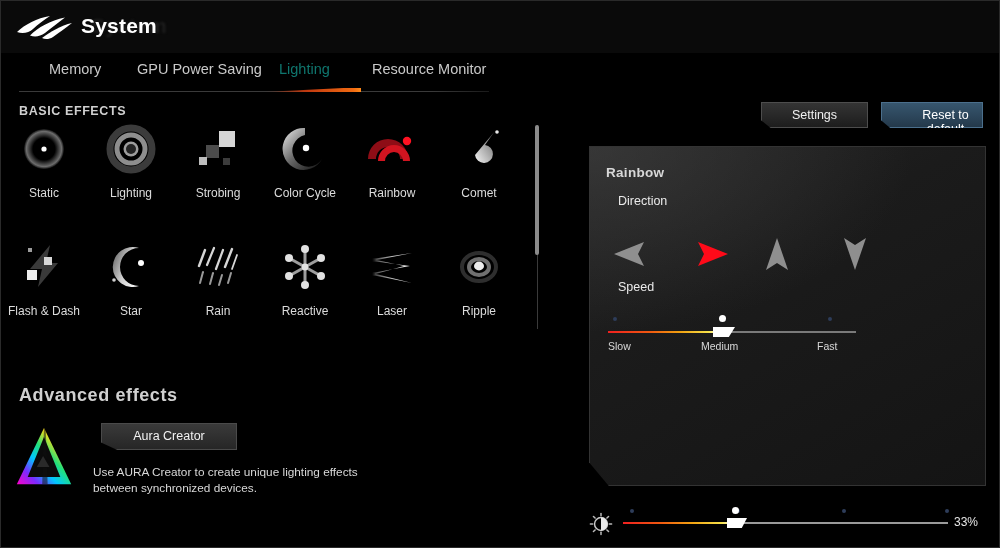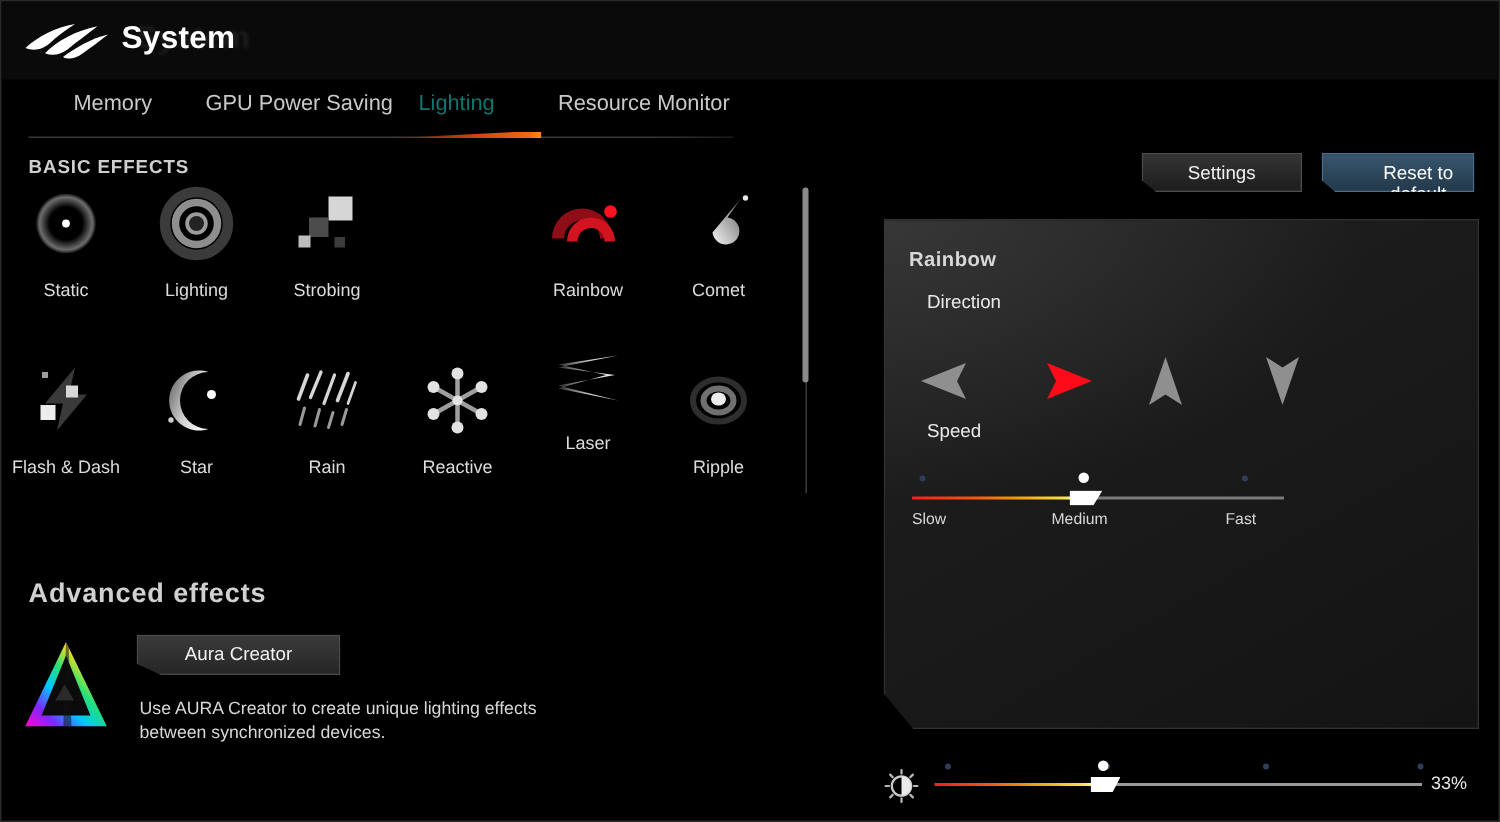--- a/index.html
+++ b/index.html
@@ -80,21 +80,21 @@
     background: #3a3a3a;
   }
   #fx-scroll-thumb {
     position: absolute; left: 534px; top: 124px; width: 4px; height: 130px;
     background: #8b8b8b; border-radius: 2px; cursor: pointer;
   }
 
   
   #aura-logo { position: absolute; left: 14px; top: 425px; width: 58px; height: 62px; }
   #aura-btn {
-    position: absolute; left: 90px; top: 422px; width: 136px; height: 27px;
+    position: absolute; left: 100px; top: 422px; width: 136px; height: 27px;
     background: linear-gradient(to bottom,#3a3a3a,#262626);
     border: 1px solid #4a4a4a;
     clip-path: polygon(0 0, 100% 0, 100% 100%, 12% 100%, 0 72%);
     cursor: pointer;
   }
   #aura-btn span {
     position: absolute; left: 0; right: 0; top: 5px; text-align: center;
     font-size: 12.5px; color: #f2f2f2;
   }
   #aura-desc {
@@ -272,20 +272,36 @@
         <svg viewBox="0 0 56 56" width="56" height="56">
           <rect x="29" y="10" width="16" height="16" fill="#d6d6d6"></rect>
           <rect x="16" y="24" width="13" height="13" fill="#4c4c4c"></rect>
           <rect x="9" y="36" width="8" height="8" fill="#bdbdbd"></rect>
           <rect x="33" y="37" width="7" height="7" fill="#3c3c3c"></rect>
         </svg>
       </div>
       <div class="lbl">Strobing</div>
     </div>
 
+    <div class="effect" style="left:261px; top:0px;">
+      <div class="ico">
+        <svg viewBox="0 0 56 56" width="56" height="56">
+          <defs>
+              <linearGradient id="gCyc" x1="0%" y1="0%" x2="100%" y2="100%">
+            <stop offset="0%" stop-color="#efefef"></stop>
+                <stop offset="48%" stop-color="#6a6a6a"></stop>
+            <stop offset="100%" stop-color="#0d0d0d"></stop>
+              </linearGradient>
+            </defs>
+          <path d="M28 7 A21 21 0 1 0 45 38 A16 16 0 1 1 28 14 Z" fill="url(#gCyc)"></path>
+          <circle cx="29" cy="27" r="3.2" fill="#fff"></circle>
+        </svg>
+      </div>
+      <div class="lbl">Color Cycle</div>
+    </div>
 
     <div class="effect" style="left:348px; top:0px;">
       <div class="ico">
         <svg viewBox="0 0 56 56" width="56" height="56">
           <path d="M4 38 A20 20 0 0 1 44 38 L36 38 A12 12 0 0 0 12 38 Z" fill="#8e0d16"></path>
           <path d="M14 40 A16 16 0 0 1 46 40 L39 40 A9 9 0 0 0 21 40 Z" fill="#d21420"></path>
           <circle cx="43" cy="20" r="4.2" fill="#ff1222"></circle>
         </svg>
       </div>
       <div class="lbl">Rainbow</div>
@@ -377,21 +393,21 @@
               <circle cx="44" cy="37" r="4"></circle>
             <circle cx="12" cy="37" r="4"></circle>
               <circle cx="44" cy="19" r="4"></circle>
             <circle cx="28" cy="28" r="3.4"></circle>
           </g>
         </svg>
       </div>
       <div class="lbl">Reactive</div>
     </div>
 
-    <div class="effect" style="left:348px; top:102px;">
+    <div class="effect" style="left:348px; top:118px;">
       <div class="ico">
         <svg viewBox="0 0 56 56" width="56" height="56">
           <defs>
               <linearGradient id="gLas" x1="0%" y1="0%" x2="100%" y2="0%">
             <stop offset="0%" stop-color="#2b2b2b"></stop>
                 <stop offset="55%" stop-color="#cdcdcd"></stop>
             <stop offset="100%" stop-color="#f7f7f7"></stop>
               </linearGradient>
             </defs>
           <path d="M48 14 L8 22 L46 27 L8 34 L48 44 L8 36 L40 27 L8 20 Z" fill="url(#gLas)"></path>

